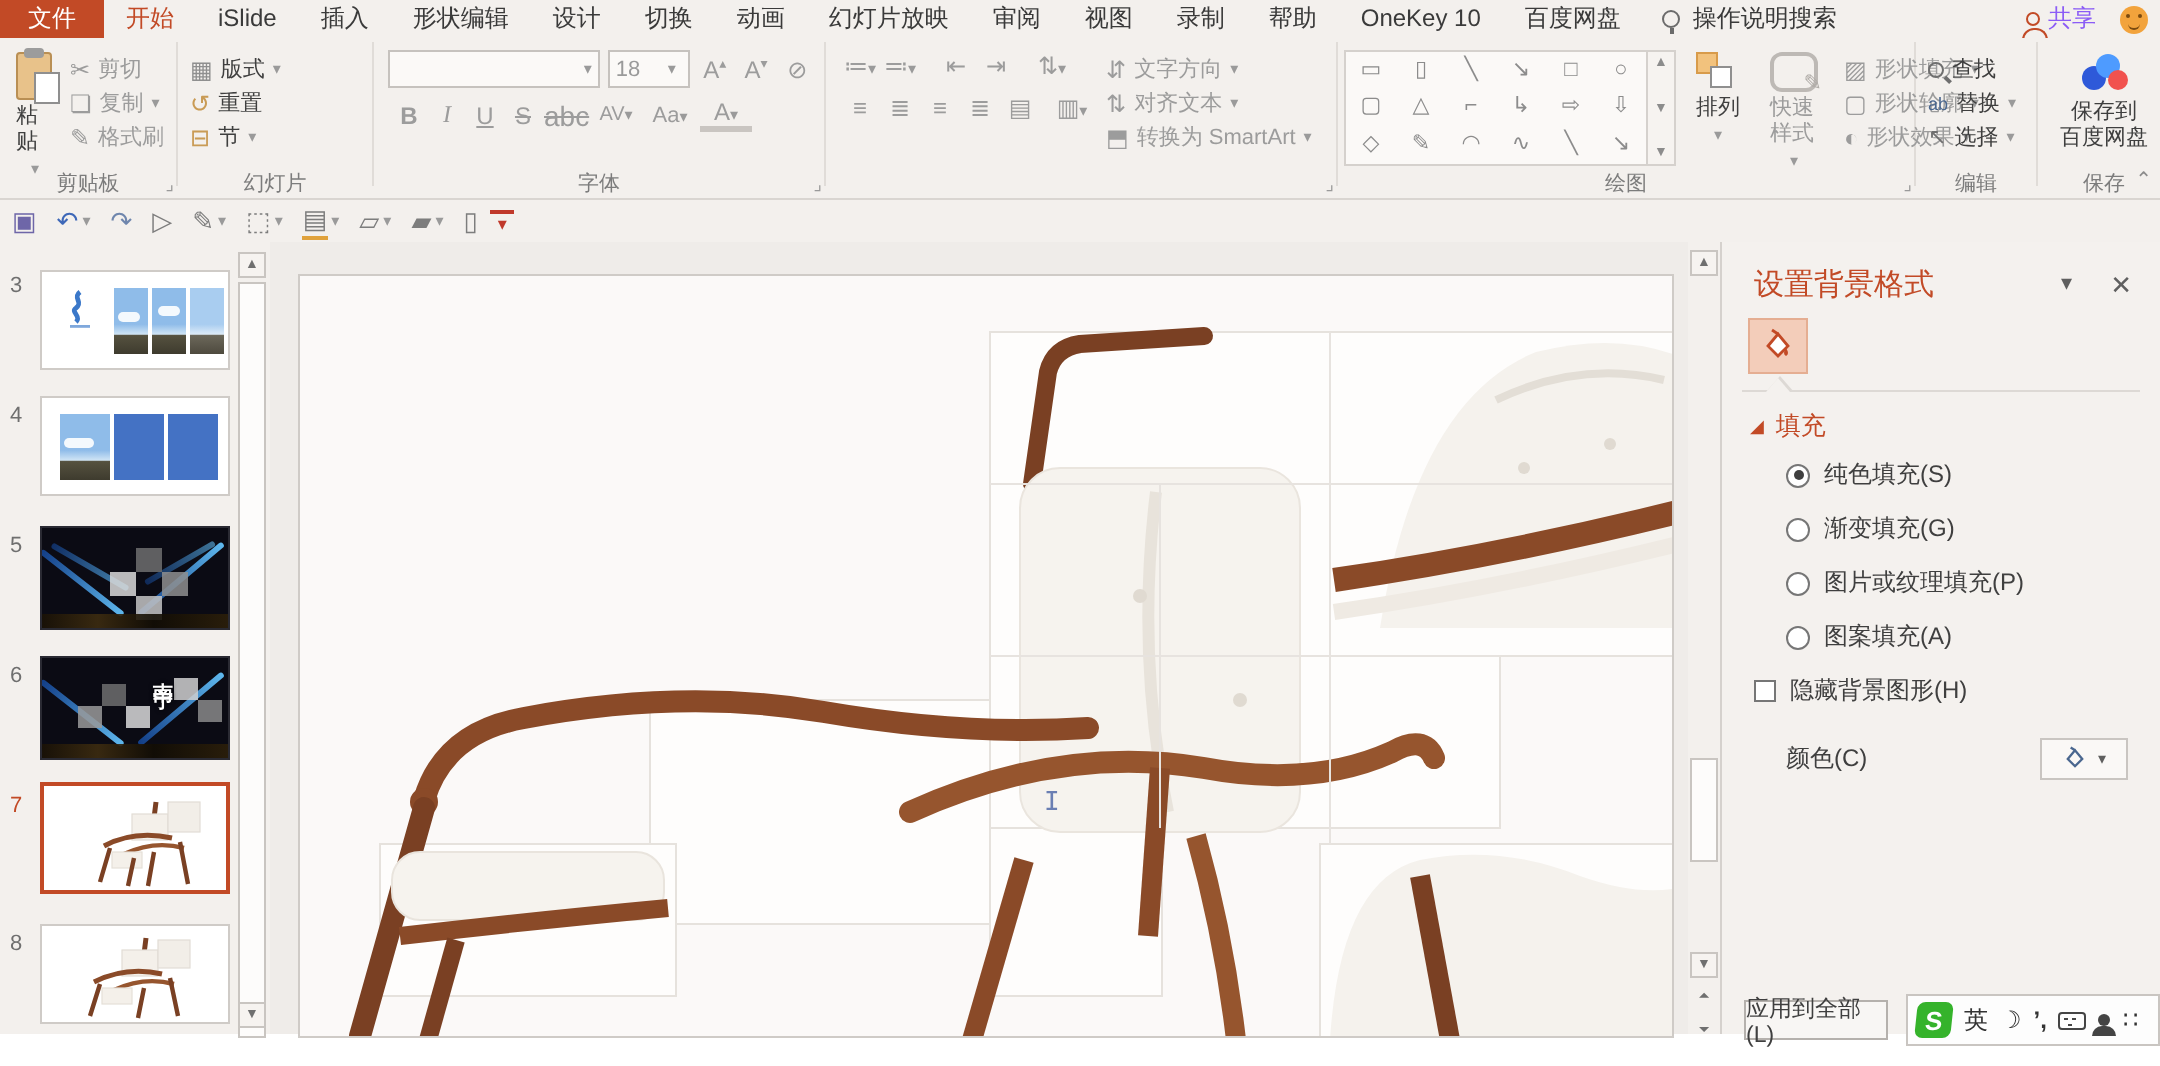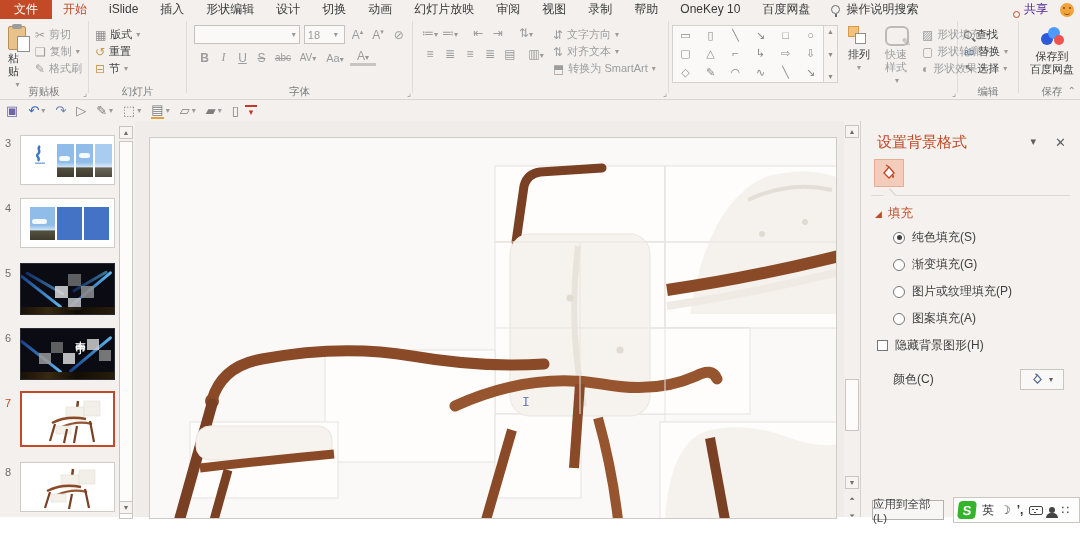--- a/index.html
+++ b/index.html
@@ -9,21 +9,21 @@
 
 
 .tabbar{position:absolute;left:0;top:0;right:0;height:19px;display:flex;align-items:center;background:#F3F0ED}
 .filetab{background:#C24A26;color:#fff;height:19px;display:flex;align-items:center;padding:0 14px;font-size:12px;cursor:default}
 .tab{padding:0 11px;height:19px;line-height:19px;font-size:12px;color:#3a3a3a;white-space:nowrap;cursor:default}
 .tab.sel{color:#C24A26}
 .tabsearch{display:flex;align-items:center;gap:6px;margin-left:10px;color:#3a3a3a}
 .bulb{width:9px;height:9px;border:1.2px solid #6b6b6b;border-radius:50%;position:relative}
 .bulb::after{content:"";position:absolute;left:3px;top:8px;width:2px;height:3px;background:#6b6b6b}
 .tabbar-right{margin-left:auto;display:flex;align-items:center;gap:12px;padding-right:6px}
-.share{display:flex;align-items:flex-end;gap:4px;color:#4c1d95}
+.share{display:flex;align-items:center;gap:4px;color:#8b5cf6}
 .person{width:7px;height:7px;border:1.3px solid #C24A26;border-radius:50%;position:relative}
 .person::after{content:"";position:absolute;left:-3px;top:7px;width:11px;height:5px;border:1.3px solid #C24A26;border-bottom:none;border-radius:6px 6px 0 0}
 .smiley{width:14px;height:14px;border-radius:50%;background:#F2A33C;position:relative}
 .smiley::before{content:"";position:absolute;left:3px;top:4px;width:2px;height:2px;background:#7a4a10;border-radius:50%;box-shadow:6px 0 0 #7a4a10}
 .smiley::after{content:"";position:absolute;left:4px;top:8px;width:6px;height:3px;border-bottom:1.4px solid #7a4a10;border-radius:0 0 6px 6px}
 
 
 .ribbon{position:absolute;left:0;top:19px;right:0;height:81px;background:#F3F0ED;border-bottom:1px solid #D9D5D1;display:flex}
 .group{position:relative;height:100%;padding:4px 3px 13px;flex:none}
 .gsep{width:1px;background:#E0DCD8;height:72px;margin-top:2px;flex:none}
@@ -226,21 +226,21 @@
           </div>
         <span class="fletter"><span>A</span><sup style="font-size:7px">▴</sup></span>
         <span class="fletter"><span>A</span><sup style="font-size:7px">▾</sup></span>
         <span class="fletter">⊘</span>
       </div>
       <div style="display:flex;align-items:center;gap:2px;margin-left:6px">
         <span class="fletter" style="font-weight:bold">B</span>
         <span class="fletter" style="font-style:italic;font-family:'Liberation Serif',serif">I</span>
         <span class="fletter" style="text-decoration:underline">U</span>
         <span class="fletter" style="text-decoration:line-through">S</span>
-        <span class="fletter" style="text-decoration:line-through;font-size:10px;width:22px">abc</span>
+        <span class="fletter" style="text-decoration:line-through;font-size:14px;width:22px">abc</span>
         <span class="fletter" style="width:24px;font-size:10px"><span>AV</span><span class="caret">▾</span></span>
         <span class="fletter" style="width:26px;font-size:11px"><span>Aa</span><span class="caret">▾</span></span>
         <span class="fletter" style="width:26px;border-bottom:3px solid #C9C5C1"><span>A</span><span class="caret">▾</span></span>
       </div>
       <div class="glabel">字体</div>
       <div class="launcher">⌟</div>
     </div>
     <div class="gsep"></div>
 
     <div class="group" style="width:255px">
@@ -337,20 +337,21 @@
               <span>形状轮廓</span>
               <span class="caret">▾</span>
             </div>
           <div class="srow">
               <span class="ic">◐</span>
               <span>形状效果</span>
               <span class="caret">▾</span>
             </div>
         </div>
       </div>
+      <div class="glabel">绘图</div>
       <div class="launcher">⌟</div>
     </div>
     <div class="gsep"></div>
 
     <div class="group" style="width:60px">
       <div style="display:flex;flex-direction:column;padding-top:3px">
         <div class="srow en">
             <span class="mag"></span>
             <span>查找</span>
           </div>

